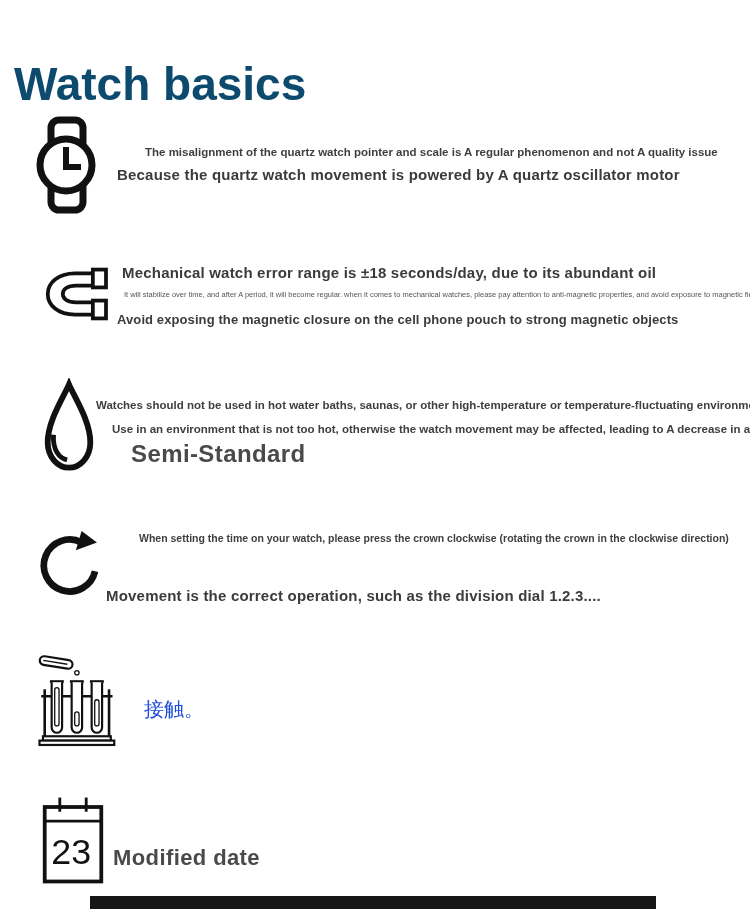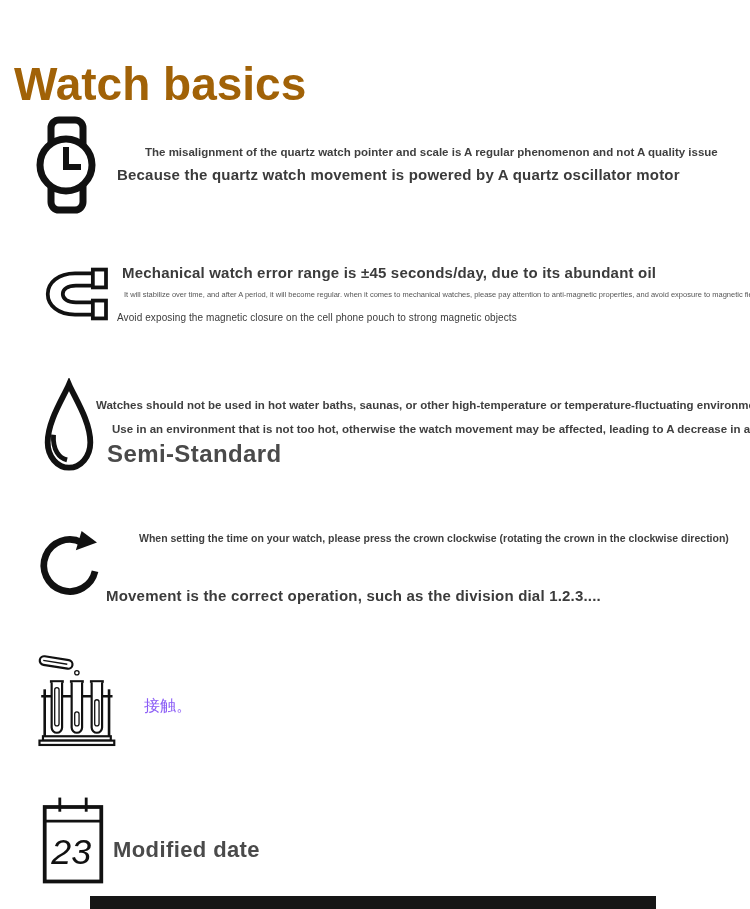--- a/index.html
+++ b/index.html
@@ -5,69 +5,69 @@
   html,body{margin:0;padding:0;}
   body{
     width:750px;height:909px;background:#ffffff;
     font-family:"Liberation Sans","DejaVu Sans",sans-serif;
     -webkit-font-smoothing:antialiased;
   }
   .page{position:relative;width:750px;height:909px;background:#fff;overflow:hidden;}
 
   .page-title{
     position:absolute;left:14px;top:26px;
-    font-size:46px;font-weight:800;color:#a16207;letter-spacing:0px;
+    font-size:46px;font-weight:800;color:#0c4a6e;letter-spacing:0px;
   }
 
   section{position:absolute;left:0;width:750px;}
   .sec1{top:112px;height:110px;}
   .sec2{top:260px;height:75px;}
   .sec3{top:376px;height:102px;}
   .sec4{top:526px;height:80px;}
   .sec5{top:645px;height:105px;}
   .sec6{top:791px;height:96px;}
 
-  .icon{position:absolute;display:block;font-style:italic;}
+  .icon{position:absolute;display:block;}
   .sec1 .icon{left:36px;top:3px;width:60px;height:100px;}
   .sec2 .icon{left:37px;top:3px;width:76px;height:62px;}
   .sec3 .icon{left:38px;top:2px;width:62px;height:98px;}
   .sec4 .icon{left:37px;top:3px;width:70px;height:73px;}
   .sec5 .icon{left:36px;top:2px;width:80px;height:102px;}
   .sec6 .icon{left:40px;top:2px;width:66px;height:94px;}
 
   .ln{position:absolute;white-space:nowrap;}
   .t-small{font-size:11.5px;font-weight:700;color:#3f3f3f;}
   .t-small10{font-size:10.5px;font-weight:700;color:#3f3f3f;}
   .t-tiny{font-size:7.5px;font-weight:400;color:#555;}
   .t-med{font-size:15px;font-weight:700;color:#3b3b3b;letter-spacing:.2px;}
-  .t-med14{font-size:10px;font-weight:400;color:#3b3b3b;letter-spacing:.1px;}
-  .t-big24{font-size:24px;font-weight:700;color:#4a4a4a;letter-spacing:.4px;}
+  .t-med14{font-size:13px;font-weight:700;color:#3b3b3b;letter-spacing:.1px;}
+  .t-big24{font-size:24px;font-weight:700;color:#4a4a4a;letter-spacing:.4px;margin-left:24px;}
   .t-big22{font-size:22px;font-weight:700;color:#4a4a4a;letter-spacing:.4px;}
-  .t-cjk{font-size:16px;font-weight:400;color:#8b5cf6;}
+  .t-cjk{font-size:20px;font-weight:400;color:#1d4ed8;}
 
   .s1l1{left:145px;top:34px;}
   .s1l2{left:117px;top:54px;}
 
   .s2l1{left:122px;top:4px;}
   .s2l2{left:124px;top:30px;}
   .s2l3{left:117px;top:52px;}
 
   .s3l1{left:96px;top:23px;}
   .s3l2{left:112px;top:47px;}
   .s3l3{left:107px;top:64px;}
 
   .s4l1{left:139px;top:6px;}
   .s4l2{left:106px;top:26px;margin-top:35px;}
   .s4l3{left:120px;top:54px;}
 
   .s5l1{left:127px;top:30px;}
   .s5l2{left:144px;top:51px;}
 
   .s6l1{left:141px;top:28px;}
-  .s6l2{left:113px;top:46px;}
+  .s6l2{left:113px;top:54px;}
 
   .bottom-bar{
     position:absolute;left:90px;top:896px;width:566px;height:13px;
     background:#161616;
   }
 
   svg{display:block;width:100%;height:100%;}
 </style>
 </head>
 <body>
@@ -89,21 +89,21 @@
   </section>
 
   <section class="sec2">
     <span class="icon">
       <svg viewBox="0 0 80 66">
         <path d="M62 11 H40 C22 11 11 21 11 33 C11 45 22 55 40 55 H62 V42 H41 C32 42 27 38 27 33 C27 28 32 24 41 24 H62 Z" fill="#fff" stroke="#111" stroke-width="4"></path>
         <rect x="59" y="7" width="14" height="19" fill="#fff" stroke="#111" stroke-width="4"></rect>
         <rect x="59" y="40" width="14" height="19" fill="#fff" stroke="#111" stroke-width="4"></rect>
       </svg>
     </span>
-    <div class="ln t-med s2l1">Mechanical watch error range is ±45 seconds/day, due to its abundant oil</div>
+    <div class="ln t-med s2l1">Mechanical watch error range is ±18 seconds/day, due to its abundant oil</div>
     <div class="ln t-tiny s2l2">It will stabilize over time, and after A period, it will become regular. when it comes to mechanical watches, please pay attention to anti-magnetic properties, and avoid exposure to magnetic fields</div>
     <div class="ln t-med14 s2l3">Avoid exposing the magnetic closure on the cell phone pouch to strong magnetic objects</div>
   </section>
 
   <section class="sec3">
     <span class="icon">
       <svg viewBox="0 0 64 100">
         <path d="M32 6 C26 20 10 44 10 66 A22 26 0 0 0 54 66 C54 44 38 20 32 6 Z" fill="#fff" stroke="#111" stroke-width="6"></path>
         <path d="M16 58 C15 74 22 82 30 84" fill="none" stroke="#111" stroke-width="5"></path>
       </svg>

